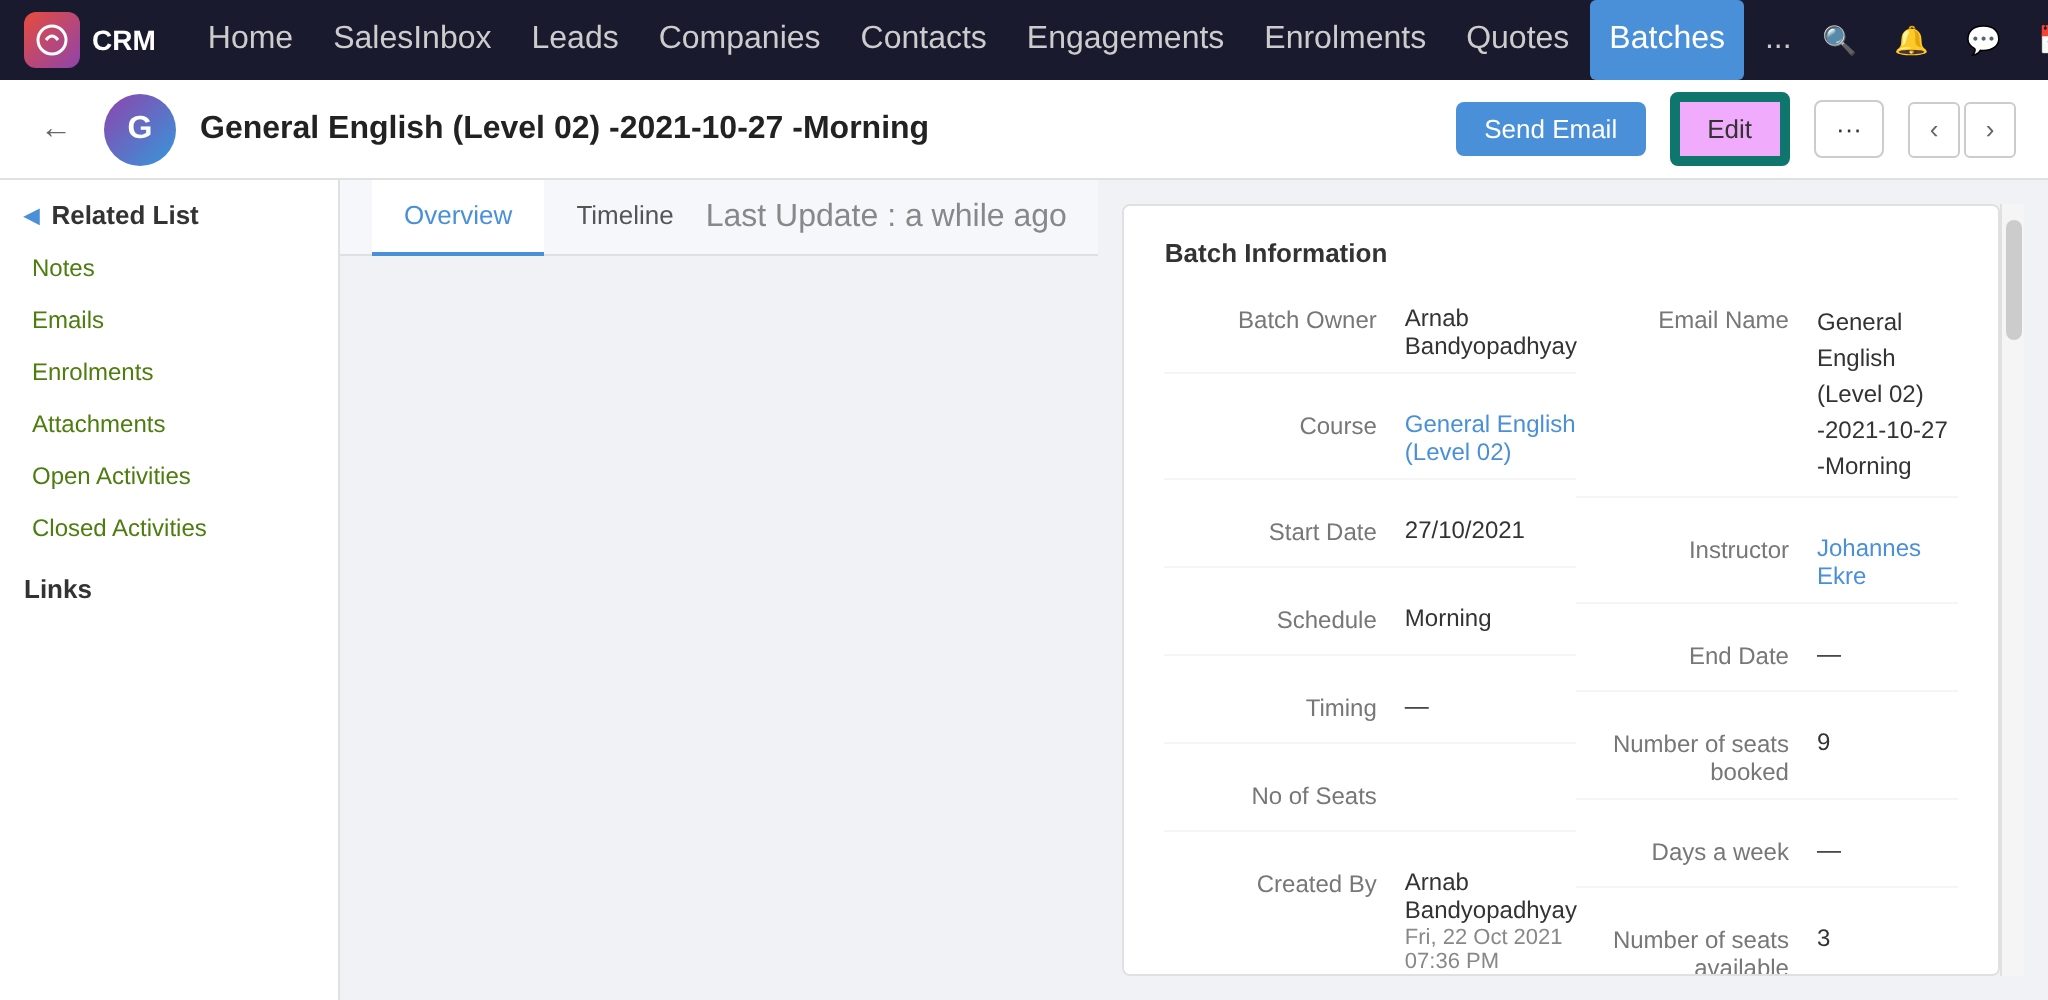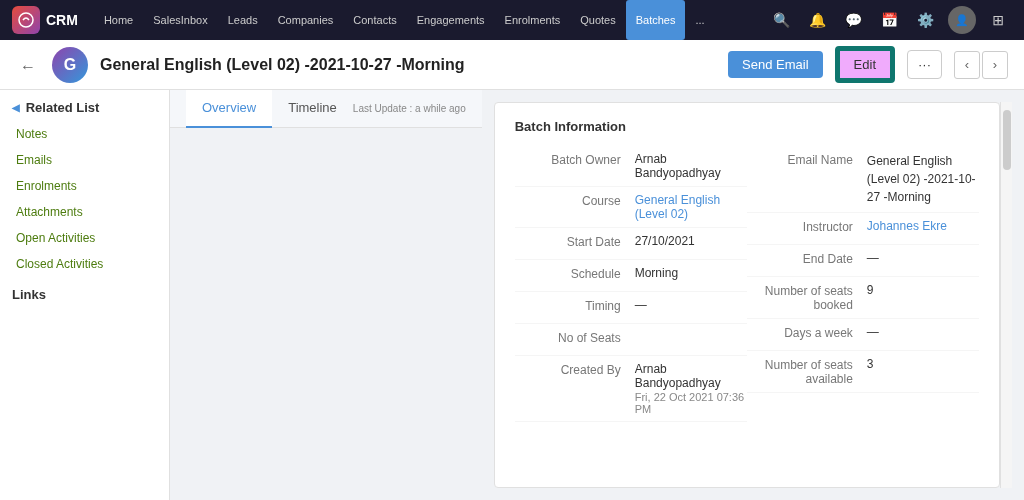--- a/index.html
+++ b/index.html
@@ -24,21 +24,21 @@
       width: 28px; height: 28px;
       background: linear-gradient(135deg, #e74c3c, #8e44ad);
       border-radius: 6px;
       display: flex; align-items: center; justify-content: center;
       color: white; font-size: 10px; font-weight: bold;
     }
     .nav-logo-text { color: white; font-size: 14px; font-weight: 600; }
     .nav-items { display: flex; align-items: center; gap: 0; flex: 1; }
     .nav-item {
       color: #ccc;
-      font-size: 11px;
+      font-size: 16px;
       padding: 18px 10px;
       height: 40px;
       display: flex;
       align-items: center;
       cursor: pointer;
       white-space: nowrap;
     }
     .nav-item.selected { background: #4a90d9; color: white; border-radius: 3px; }
     .nav-right {
       display: flex;
@@ -196,21 +196,21 @@
       cursor: pointer;
       color: #555;
       border-bottom: 2px solid transparent;
     }
     .tab.active {
       border-bottom: 2px solid #4a90d9;
       color: #4a90d9;
       background: white;
     }
     .tabs-right {
-      font-size: 10px;
+      font-size: 16px;
       color: #888;
     }
 
     
     .detail-content {
       flex: 1;
       overflow-y: auto;
       padding: 12px;
       background: #f0f2f5;
       display: flex;
@@ -235,21 +235,21 @@
       font-size: 13px;
       font-weight: 600;
       color: #333;
       margin-bottom: 12px;
     }
     .fields-grid {
       display: grid;
       grid-template-columns: 1fr 1fr;
       gap: 0;
     }
-    .field-col { display: flex; flex-direction: column; gap: 0; }
+    .field-col { display: flex; flex-direction: column; gap: 12px; }
     .field-row {
       display: flex;
       align-items: flex-start;
       padding: 6px 0;
       border-bottom: 1px solid #f5f5f5;
       min-height: 32px;
     }
     .field-label {
       width: 120px;
       font-size: 12px;

